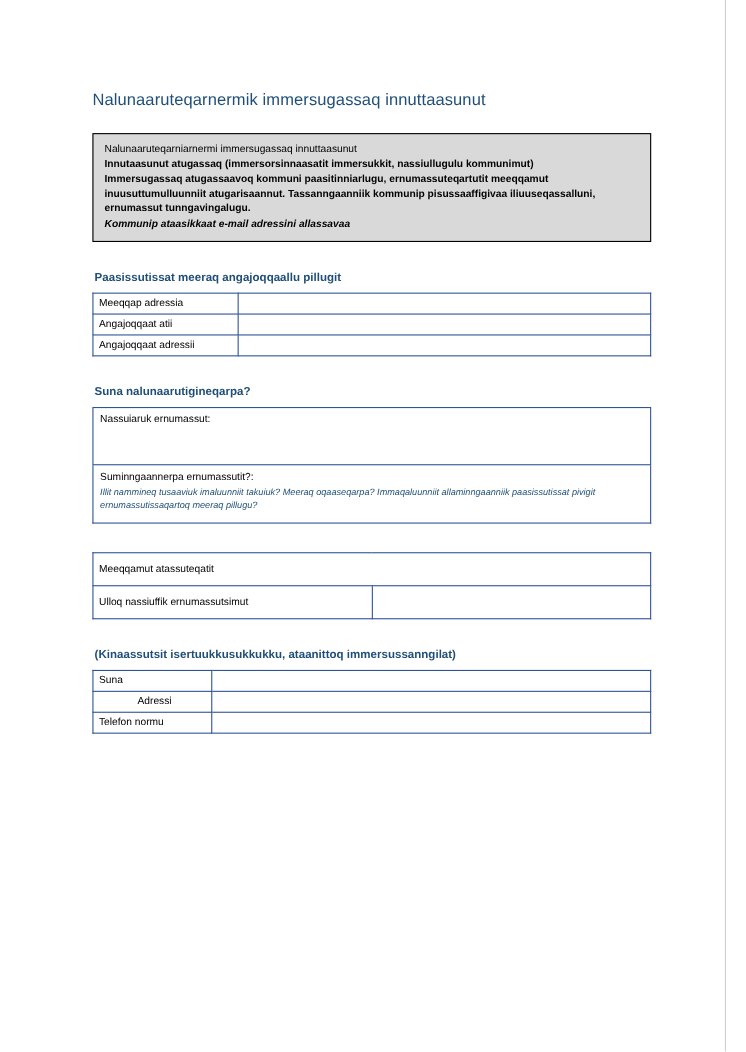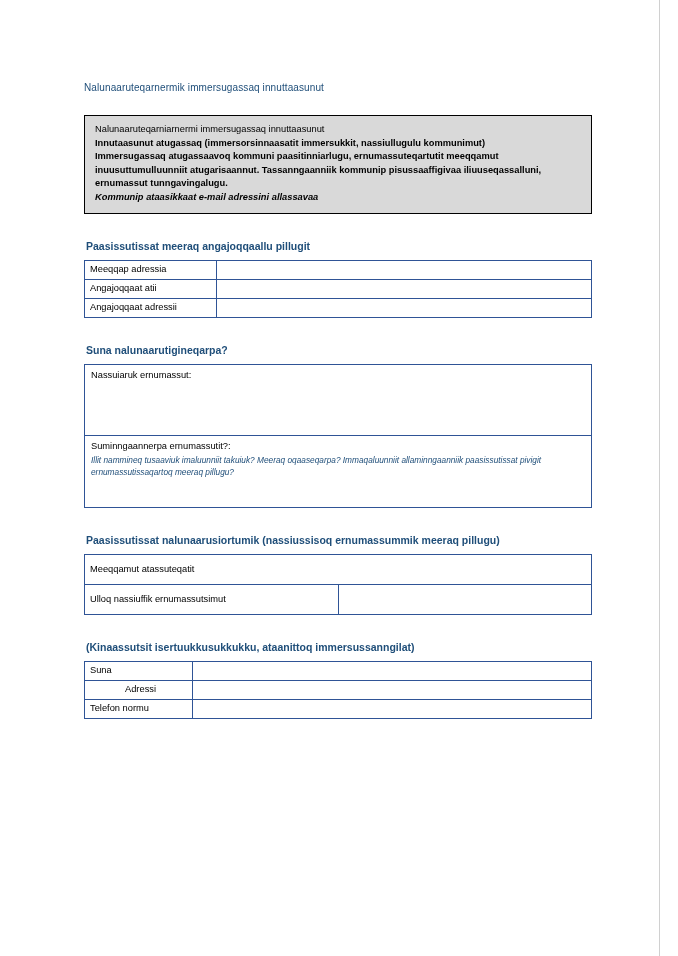--- a/index.html
+++ b/index.html
@@ -34,21 +34,21 @@
   }
   .content {
     position: absolute;
     left: 84px;
     top: 82px;
     width: 508px;
   }
 
   .doc-title {
     color: #1f4e79;
-    font-size: 10px;
+    font-size: 15px;
     font-weight: normal;
     margin: 0 0 22px 0;
     letter-spacing: 0.1px;
   }
 
   .header-box {
     border: 1px solid #000000;
     background: #d9d9d9;
     padding: 7px 10px 8px 10px;
     margin-bottom: 26px;
@@ -81,21 +81,21 @@
     font-size: 9.3px;
     color: #000000;
     vertical-align: middle;
   }
   .lbl-col { width: 122px; }
 
   .block-gap { height: 26px; }
 
   .qbox {
     border: 1px solid #2f5496;
-    padding: 5px 6px 23px 6px;
+    padding: 5px 6px 4px 6px;
     font-size: 9.3px;
   }
   .qbox .q-label { margin: 0 0 4px 0; }
   .qbox .spacer-lines { height: 28px; }
   .qbox .q-label2 { margin: 0 0 3px 0; }
   .qbox .hint {
     color: #1f4e79;
     font-style: italic;
     font-size: 8.3px;
     line-height: 12px;
@@ -145,21 +145,20 @@
       <div class="spacer-lines"></div>
     </div>
     <div class="qbox" style="border-top:none;">
       <p class="q-label2">Suminngaannerpa ernumassutit?:</p>
       <p class="hint">Illit nammineq tusaaviuk imaluunniit takuiuk? Meeraq oqaaseqarpa? Immaqaluunniit allaminngaanniik paasissutissat pivigit ernumassutissaqartoq meeraq pillugu?</p>
       <div style="height:6px;"></div>
     </div>
 
     <div class="block-gap"></div>
 
-    <h2 class="section-title">Paasissutissat nalunaarusiortumik (nassiussisoq ernumassummik meeraq pillugu)</h2>
     <table class="grid">
       <tbody>
           <tr>
         <td class="tall" colspan="2">Meeqqamut atassuteqatit</td>
       </tr>
       <tr>
         <td class="tall" style="width:282px;">Ulloq nassiuffik ernumassutsimut</td>
         <td class="tall"></td>
       </tr>
     </tbody>

